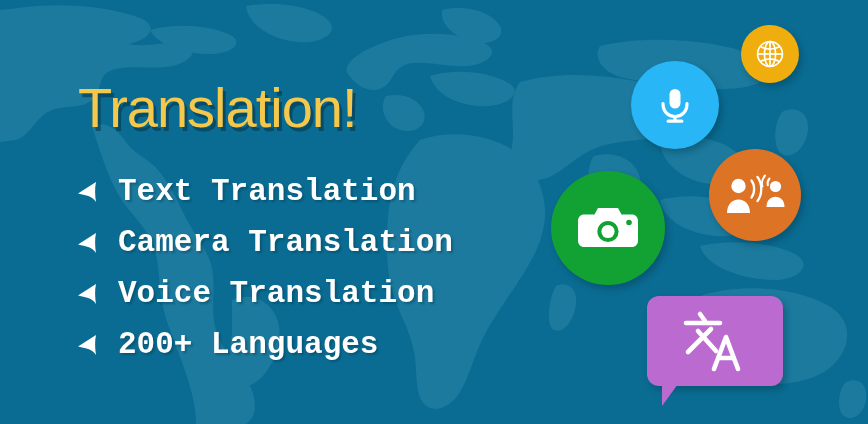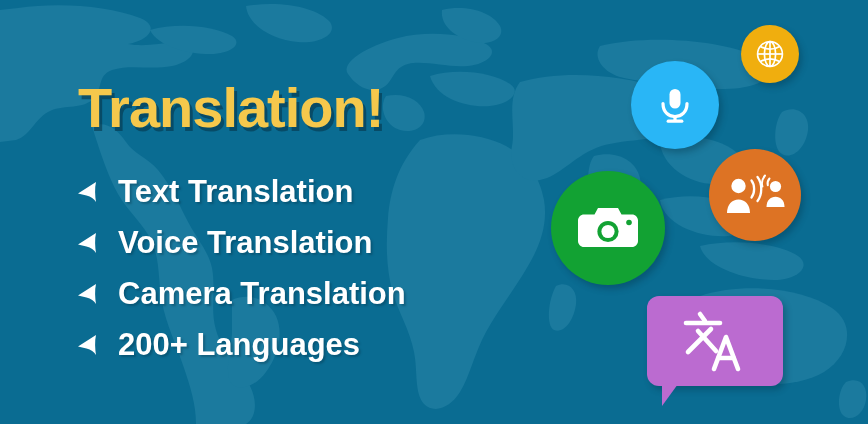--- a/index.html
+++ b/index.html
@@ -10,39 +10,40 @@
     position:relative;
   }
   #stage{position:absolute;inset:0;width:868px;height:424px;overflow:hidden;background:#0A6C92;}
 
   
   #worldmap{position:absolute;left:0;top:0;width:868px;height:424px;opacity:1;}
 
   
   #headline{
     position:absolute;left:78px;top:77px;
-    font-size:56px;line-height:62px;font-weight:bold;
+    font-size:56px;line-height:62px;font-weight:normal;
     color:#F5C84C;letter-spacing:-1px;
     text-shadow:3px 4px 0 rgba(5,50,68,.55);
     white-space:nowrap;
   }
 
   
   #features{position:absolute;left:74px;top:166px;}
   .feature{
     display:flex;align-items:center;height:51px;
   }
   .bullet{
     width:26px;height:26px;flex:0 0 26px;margin-right:18px;
     display:block;
   }
   .feature-label{
     color:#ffffff;font-size:31px;font-weight:bold;line-height:34px;
     text-shadow:2px 2px 2px rgba(5,50,68,.35);
     white-space:nowrap;
+    font-family:Liberation Mono, monospace;
   }
 
   
   .badge{position:absolute;border-radius:50%;
     display:flex;align-items:center;justify-content:center;
     box-shadow:3px 4px 6px rgba(4,40,56,.30);}
   .badge svg{display:block;}
 
   #badge-globe{left:741px;top:25px;width:58px;height:58px;background:#F0AE0E;}
   #badge-mic{left:631px;top:61px;width:88px;height:88px;background:#29B6F6;}
@@ -140,28 +141,28 @@
       <svg class="bullet" viewBox="0 0 26 26" aria-hidden="true">
         <path d="M22 3 L4 14.5 L12.5 16.5 C17 17.5 20 20 22 23 C21 17 20.6 9 22 3 Z" fill="#ffffff"></path>
       </svg>
       <span class="feature-label">Text Translation</span>
     </div>
 
     <div class="feature">
       <svg class="bullet" viewBox="0 0 26 26" aria-hidden="true">
         <path d="M22 3 L4 14.5 L12.5 16.5 C17 17.5 20 20 22 23 C21 17 20.6 9 22 3 Z" fill="#ffffff"></path>
       </svg>
+      <span class="feature-label">Camera Translation</span>
+    </div>
+
+    <div class="feature">
+      <svg class="bullet" viewBox="0 0 26 26" aria-hidden="true">
+        <path d="M22 3 L4 14.5 L12.5 16.5 C17 17.5 20 20 22 23 C21 17 20.6 9 22 3 Z" fill="#ffffff"></path>
+      </svg>
       <span class="feature-label">Voice Translation</span>
-    </div>
-
-    <div class="feature">
-      <svg class="bullet" viewBox="0 0 26 26" aria-hidden="true">
-        <path d="M22 3 L4 14.5 L12.5 16.5 C17 17.5 20 20 22 23 C21 17 20.6 9 22 3 Z" fill="#ffffff"></path>
-      </svg>
-      <span class="feature-label">Camera Translation</span>
     </div>
 
     <div class="feature">
       <svg class="bullet" viewBox="0 0 26 26" aria-hidden="true">
         <path d="M22 3 L4 14.5 L12.5 16.5 C17 17.5 20 20 22 23 C21 17 20.6 9 22 3 Z" fill="#ffffff"></path>
       </svg>
       <span class="feature-label">200+ Languages</span>
     </div>
 
   </div>

